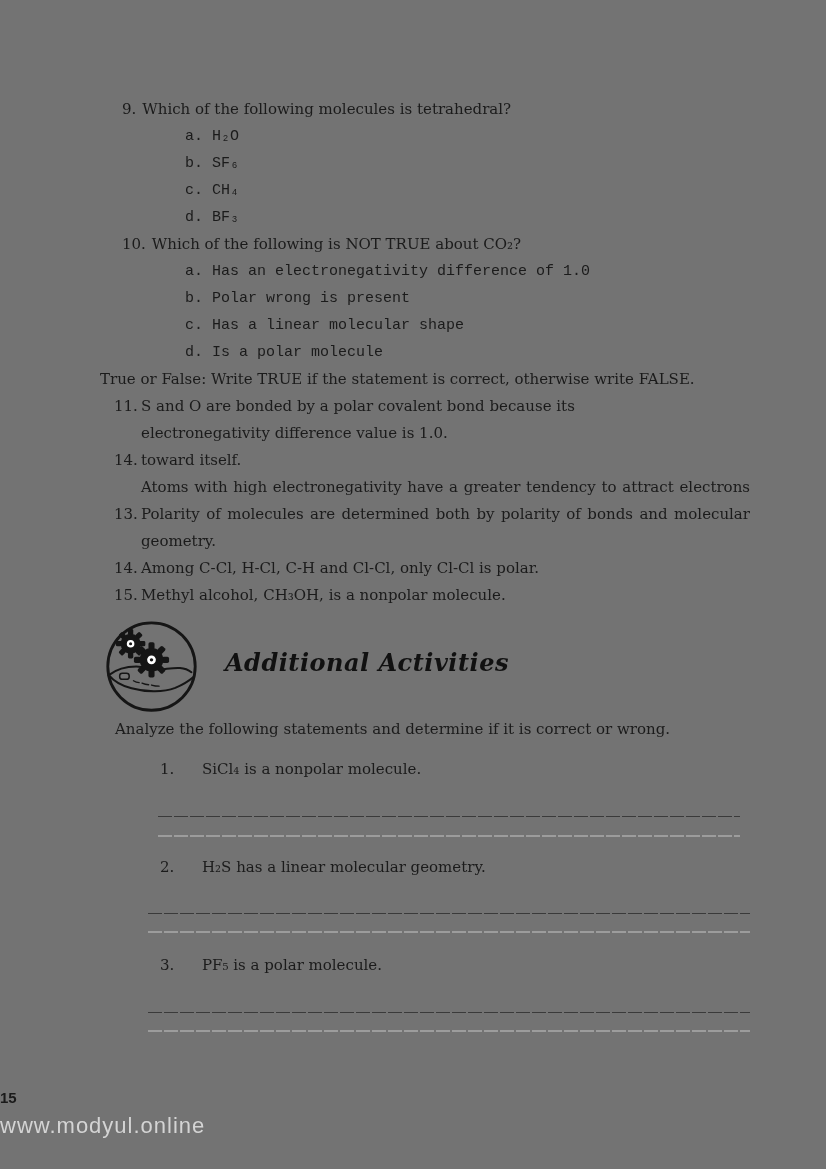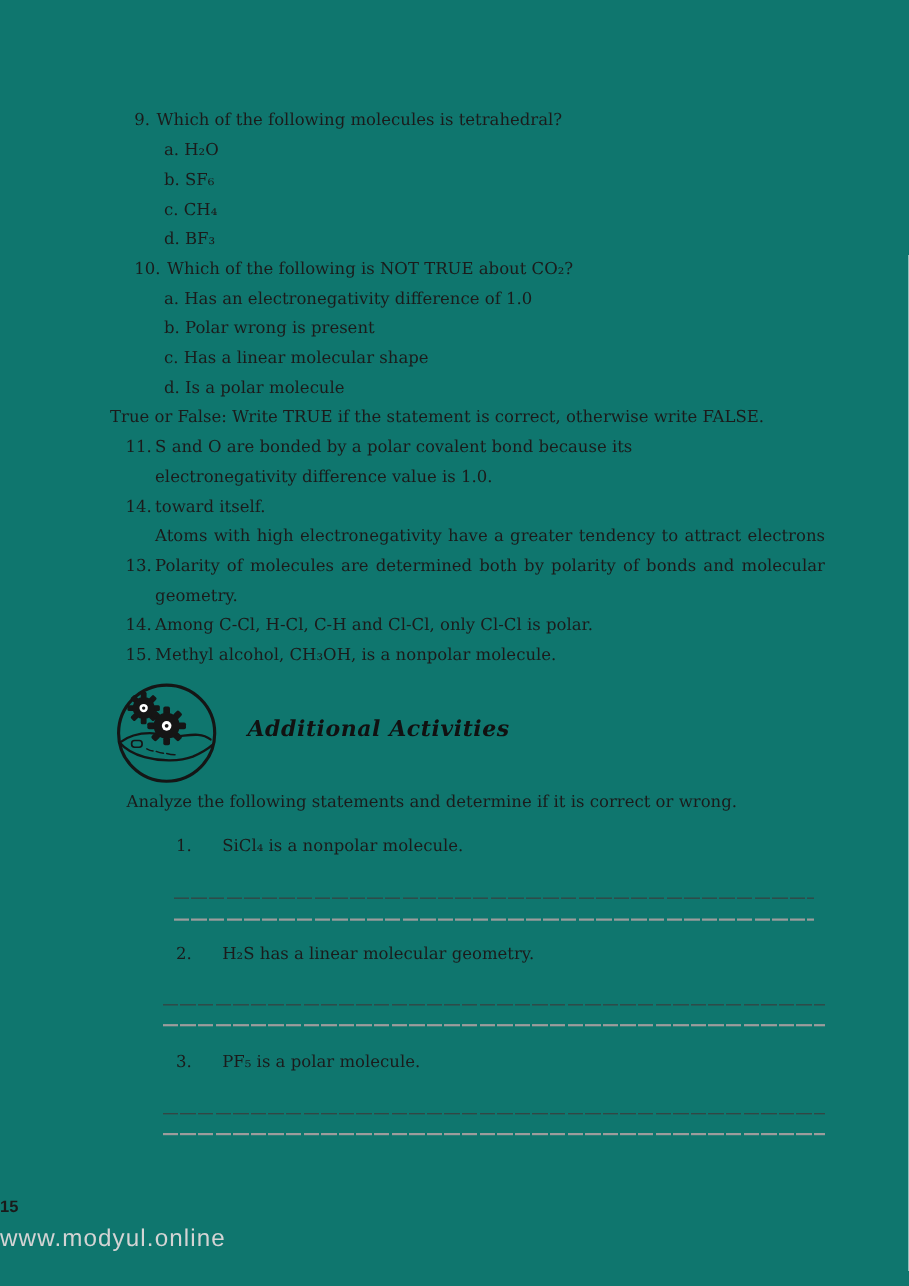--- a/index.html
+++ b/index.html
@@ -1,41 +1,41 @@
 <!DOCTYPE html>
 <html><head>
 <meta charset="utf-8">
 <style>
   html,body{margin:0;padding:0;background:#ffffff;}
   .page{
     position:relative;
     width:826px;height:1169px;
     box-sizing:border-box;
     padding:96px 76px 0 100px;
-    background:#0f766e;
+    background:#737373;
     font-family:"DejaVu Serif","Liberation Serif",serif;
     font-size:15px;line-height:27px;color:#1b1b1b;
     overflow:hidden;
   }
   
   .q-line{margin-left:22px;white-space:nowrap;}
   .q-num{margin-right:6px;}
-  .q-option{margin-left:49px;white-space:nowrap;}
+  .q-option{margin-left:85px;white-space:nowrap;font-family:Liberation Mono, monospace;}
   
   .tf-instruction{white-space:nowrap;}
   .tf-item{display:flex;margin-left:14px;}
   .tf-num{flex:0 0 27px;}
   .tf-body{flex:1;min-width:0;}
   .tf-line{display:block;white-space:nowrap;}
   .tf-line.justified{white-space:normal;text-align:justify;text-align-last:justify;}
   
   .aa-header{display:flex;align-items:center;height:95px;margin:10px 0 0 4px;}
   .aa-icon{width:95px;height:95px;flex:none;}
   .aa-title{
-    font-size:20px;font-weight:bold;font-style:italic;
+    font-size:24px;font-weight:bold;font-style:italic;
     letter-spacing:.5px;margin:0 0 8px 26px;color:#111;
   }
   .aa-instruction{margin:2px 0 0 15px;white-space:nowrap;}
   .aa-item{display:flex;margin-left:60px;}
   .aa-item.s1{margin-top:13px;}
   .aa-item.s2{margin-top:17px;}
   .aa-item.s3{margin-top:19px;}
   .aa-num{flex:0 0 42px;}
   .aa-text{white-space:nowrap;}
   

